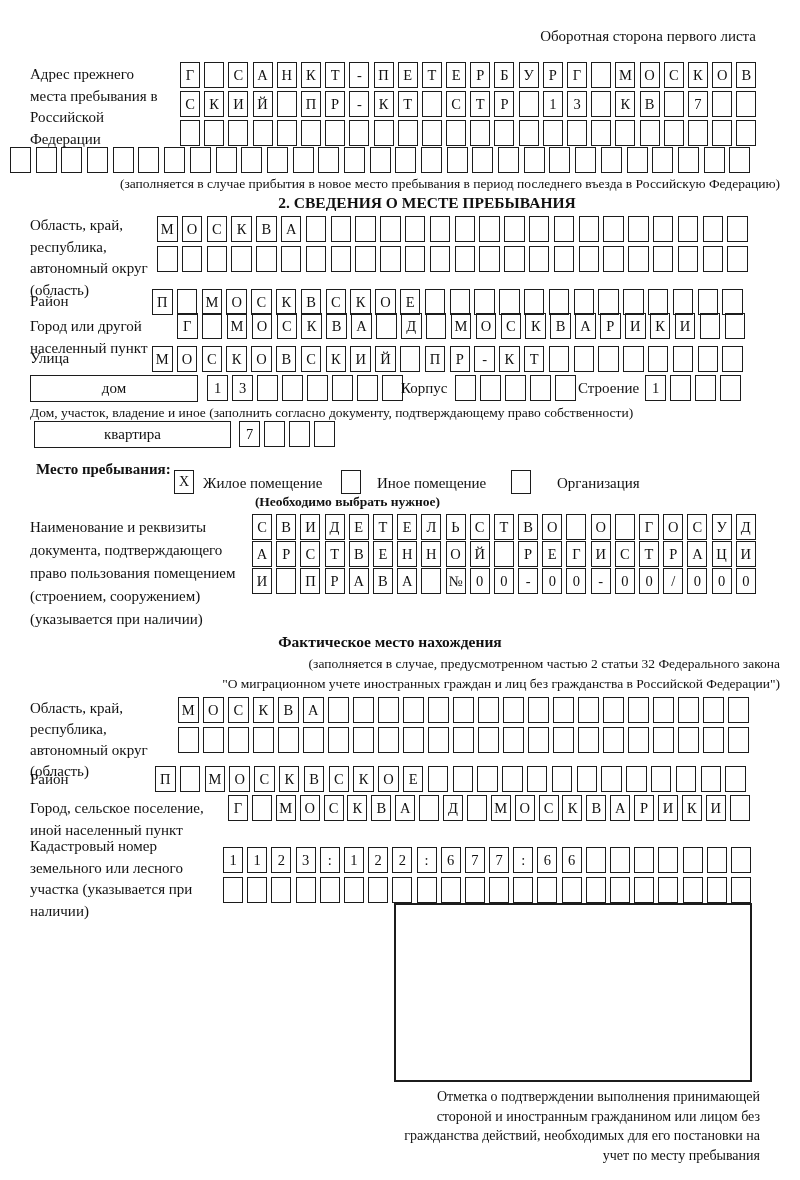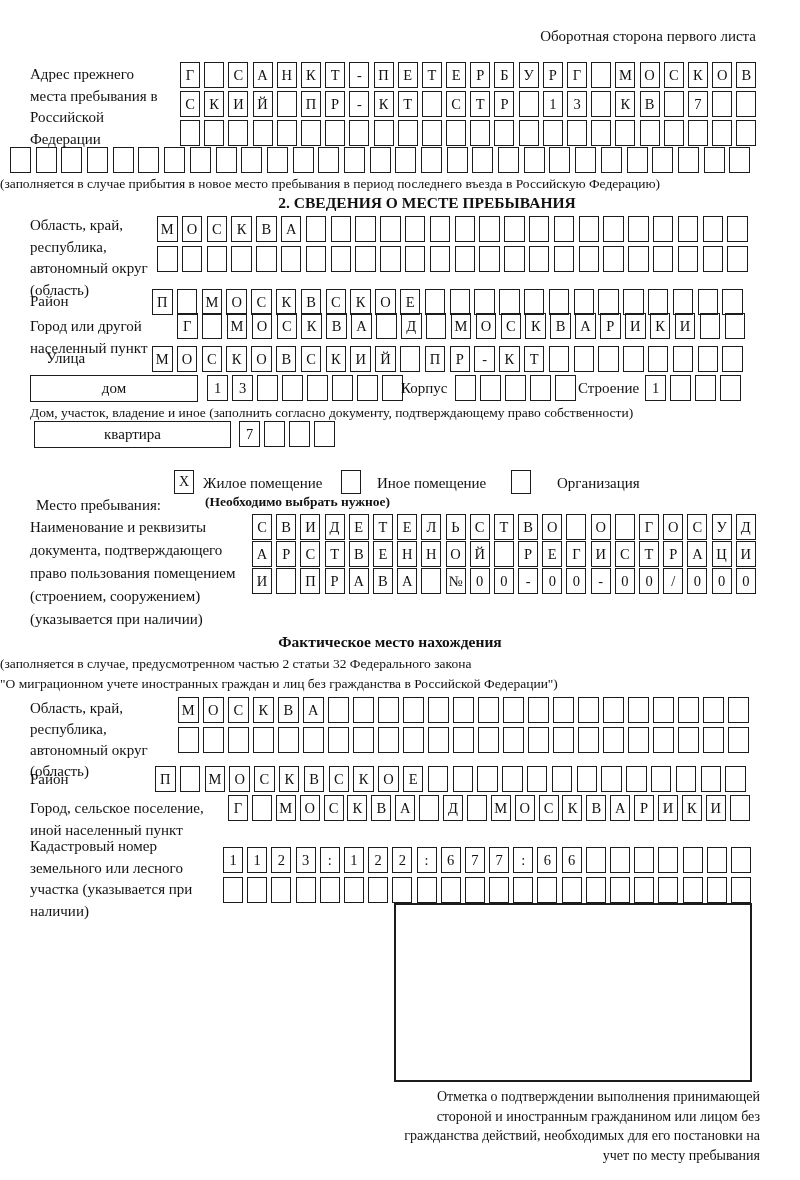--- a/index.html
+++ b/index.html
@@ -1,19 +1,19 @@
 <!DOCTYPE html>
 <html><head>
 <meta charset="utf-8">
 <style>
   html,body{margin:0;padding:0;background:#fff;}
   .page{position:relative;width:800px;height:1180px;background:#fff;color:#111;
         font-family:"Liberation Serif","DejaVu Serif",serif;overflow:hidden;}
   .lbl{position:absolute;font-size:15px;line-height:21.5px;}
-  .note{position:absolute;font-size:13.5px;text-align:left;}
+  .note{position:absolute;font-size:13.5px;text-align:right;}
   .heading{position:absolute;left:0;width:780px;text-align:center;font-weight:bold;font-size:15.5px;}
   .cellrow{position:absolute;display:flex;gap:var(--gap,4px);}
   .cell{flex:none;width:var(--cw,20.5px);height:26px;border:1.5px solid #1c1c1c;box-sizing:border-box;
         display:flex;align-items:center;justify-content:center;font-size:14.5px;}
   .widebox{position:absolute;border:1.5px solid #1c1c1c;box-sizing:border-box;height:27px;
         display:flex;align-items:center;justify-content:center;font-size:15px;}
   .chk{position:absolute;width:20px;height:24px;border:1.5px solid #1c1c1c;box-sizing:border-box;
         display:flex;align-items:center;justify-content:center;font-size:14px;}
   .stamp{position:absolute;left:394px;top:903px;width:358px;height:179px;border:2px solid #1c1c1c;box-sizing:border-box;}
 </style>
@@ -240,21 +240,21 @@
       <div class="cell">В</div>
       <div class="cell">А</div>
       <div class="cell">Р</div>
       <div class="cell">И</div>
       <div class="cell">К</div>
       <div class="cell">И</div>
       <div class="cell"></div>
       <div class="cell"></div>
     </div>
 
-  <div class="lbl" style="left:30px;top:348px;margin-left:16px;">Улица</div>
+  <div class="lbl" style="left:30px;top:348px;">Улица</div>
   <div class="cellrow" style="left:152px;top:346px;--gap:4.3px;">
       <div class="cell">М</div>
       <div class="cell">О</div>
       <div class="cell">С</div>
       <div class="cell">К</div>
       <div class="cell">О</div>
       <div class="cell">В</div>
       <div class="cell">С</div>
       <div class="cell">К</div>
       <div class="cell">И</div>
@@ -304,21 +304,21 @@
   <div class="note" style="left:30px;top:405px;text-align:left;">Дом, участок, владение и иное (заполнить согласно документу, подтверждающему право собственности)</div>
 
   <div class="widebox" style="left:34px;top:421px;width:197px;">квартира</div>
   <div class="cellrow" style="left:239px;top:421px;--cw:21px;--gap:4px;">
       <div class="cell">7</div>
       <div class="cell"></div>
       <div class="cell"></div>
       <div class="cell"></div>
     </div>
 
-  <div class="lbl" style="left:36px;top:495px;">Место пребывания:</div>
+  <div class="lbl" style="left:36px;top:459px;font-weight:bold;">Место пребывания:</div>
   <div class="chk" style="left:174px;top:470px;">X</div>
   <div class="lbl" style="left:203px;top:473px;">Жилое помещение</div>
   <div class="chk" style="left:341px;top:470px;"></div>
   <div class="lbl" style="left:377px;top:473px;">Иное помещение</div>
   <div class="chk" style="left:511px;top:470px;"></div>
   <div class="lbl" style="left:557px;top:473px;">Организация</div>
   <div class="note" style="left:205px;top:494px;width:235px;font-weight:bold;">(Необходимо выбрать нужное)</div>
 
   <div class="lbl" style="left:30px;top:516px;width:218px;line-height:23px;">Наименование и реквизиты документа, подтверждающего право пользования помещением (строением, сооружением) (указывается при наличии)</div>
   <div class="cellrow" style="left:252px;top:514px;--cw:20px;--gap:4.2px;">

